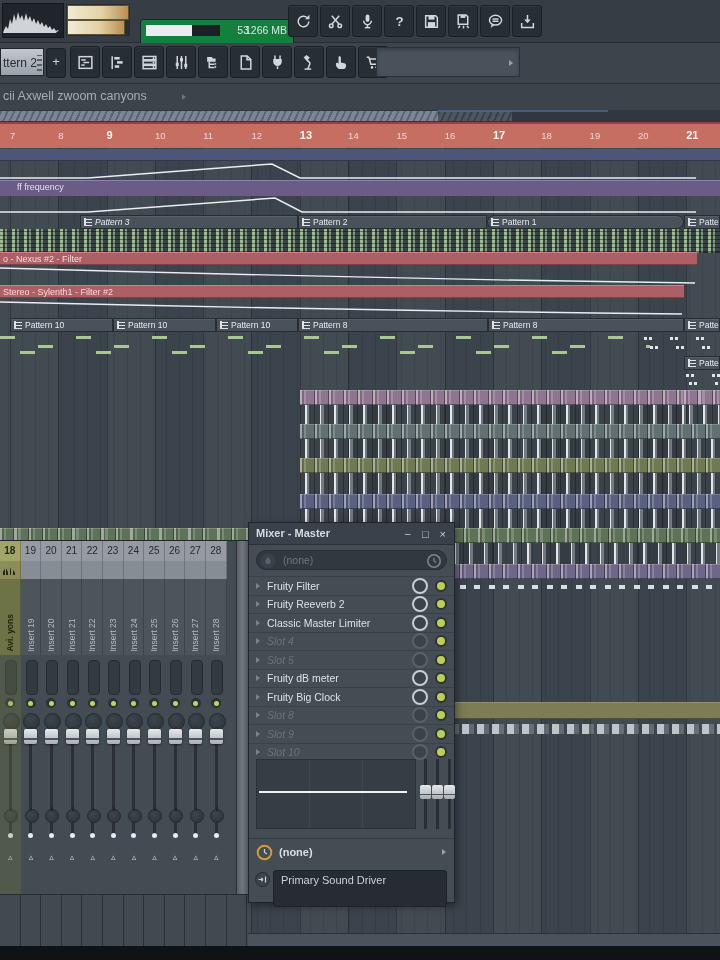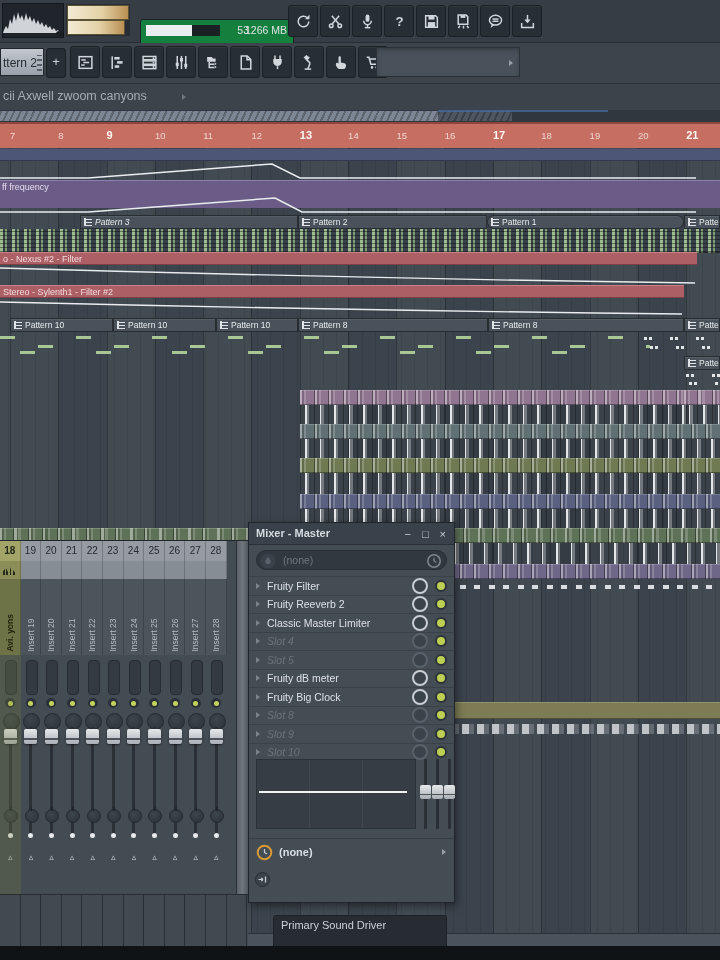--- a/index.html
+++ b/index.html
@@ -54,22 +54,22 @@
   .tl-num.major{font-weight:bold;font-size:11px;top:5px;color:#fdf7f3;}
   
   #playlist{position:absolute;left:0;top:148px;width:720px;height:798px;background-color:#3e464f;
     background-image:
       repeating-linear-gradient(90deg,rgba(255,255,255,.018) 0 48.3px,rgba(0,0,0,.045) 48.3px 96.6px),
       repeating-linear-gradient(90deg,rgba(0,0,0,.28) 0 1px,transparent 1px 48.3px),
       repeating-linear-gradient(90deg,transparent 0 12.07px,rgba(0,0,0,.09) 12.07px 13.07px);
     background-position:10px 0;}
   .row-navy{position:absolute;left:0;top:1px;width:720px;height:11px;background:#4e5678;border-bottom:1px solid #32394f;z-index:1;}
   .auto-svg{position:absolute;z-index:2;}
-  .purple-row{position:absolute;left:0;top:32px;width:720px;height:28px;background:#6a5c86;border-top:1px solid #8d7fae;
-      font-size:9px;color:#e4ddee;line-height:12px;padding-left:2px;box-sizing:border-box;z-index:2;}
+  .purple-row{position:absolute;left:0;top:32px;width:720px;height:16px;background:#6a5c86;border-top:1px solid #8d7fae;
+      font-size:9px;color:#e4ddee;line-height:12px;padding-left:17px;box-sizing:border-box;z-index:2;}
   .pat-clip{position:absolute;height:14px;background:#49525a;border:1px solid rgba(0,0,0,.45);box-sizing:border-box;
       display:flex;align-items:center;gap:3px;padding-left:3px;overflow:hidden;white-space:nowrap;
       font-size:8.5px;color:#e8ecef;z-index:3;box-shadow:inset 0 1px 0 rgba(255,255,255,.08);}
   .pat-ico{flex:0 0 6px;width:6px;height:8px;border-left:2px solid #dfe3e7;
       background:repeating-linear-gradient(0deg,#dfe3e7 0 1px,transparent 1px 3px);}
   .pat-dense{position:absolute;left:0;top:81px;width:720px;height:23px;z-index:2;background-color:#38414a;
       background-image:
         repeating-linear-gradient(0deg,rgba(0,0,0,.4) 0 1px,transparent 1px 4px),
         repeating-linear-gradient(90deg,rgba(163,195,146,.95) 0 3px,rgba(0,0,0,0) 3px 5px,rgba(143,178,124,.8) 5px 7px,rgba(0,0,0,0) 7px 12px);
       border-bottom:1px solid rgba(0,0,0,.35);}
@@ -166,21 +166,21 @@
   .eq-slider .trk{position:absolute;left:50%;margin-left:-1.5px;top:0;width:3px;height:70px;background:#2a3036;}
   .eq-slider .hdl{position:absolute;left:50%;margin-left:-5.5px;top:26px;width:11px;height:14px;border-radius:2px;
       background:repeating-linear-gradient(0deg,transparent 0 3.5px,rgba(40,46,52,.75) 3.5px 5px,transparent 5px 14px),linear-gradient(#e6e9eb,#a9afb5);}
   .mw-sel{position:absolute;left:0;top:315px;width:100%;height:27px;border-top:1px solid rgba(0,0,0,.2);}
   .mw-sel .oclk{position:absolute;left:7px;top:5px;}
   .mw-sel .val{position:absolute;left:30px;top:7px;font-size:11px;font-weight:bold;color:#d9dee2;}
   .mw-sel .tri-r{position:absolute;right:8px;top:10px;}
   .mw-dev{position:absolute;left:0;top:344px;width:100%;height:30px;}
   .mw-dev .ico{position:absolute;left:5px;top:4px;}
   .mw-dev .fld{position:absolute;left:24px;top:3px;width:174px;height:37px;background:#262c31;border:1px solid #1d2227;
-      border-radius:3px;box-sizing:border-box;font-size:11px;color:#ccd1d6;line-height:19px;padding-left:7px;margin-top:45px;}
+      border-radius:3px;box-sizing:border-box;font-size:11px;color:#ccd1d6;line-height:19px;padding-left:7px;}
   
   .pl-scroll{position:absolute;left:248px;top:933px;width:472px;height:13px;background:#4a525b;border-top:1px solid #2b3137;z-index:25;}
   .black-bar{position:absolute;left:0;top:946px;width:720px;height:14px;background:#101316;z-index:40;}
 </style>
 </head>
 <body>
 
 <div id="app">
 
   <div id="tb1">

